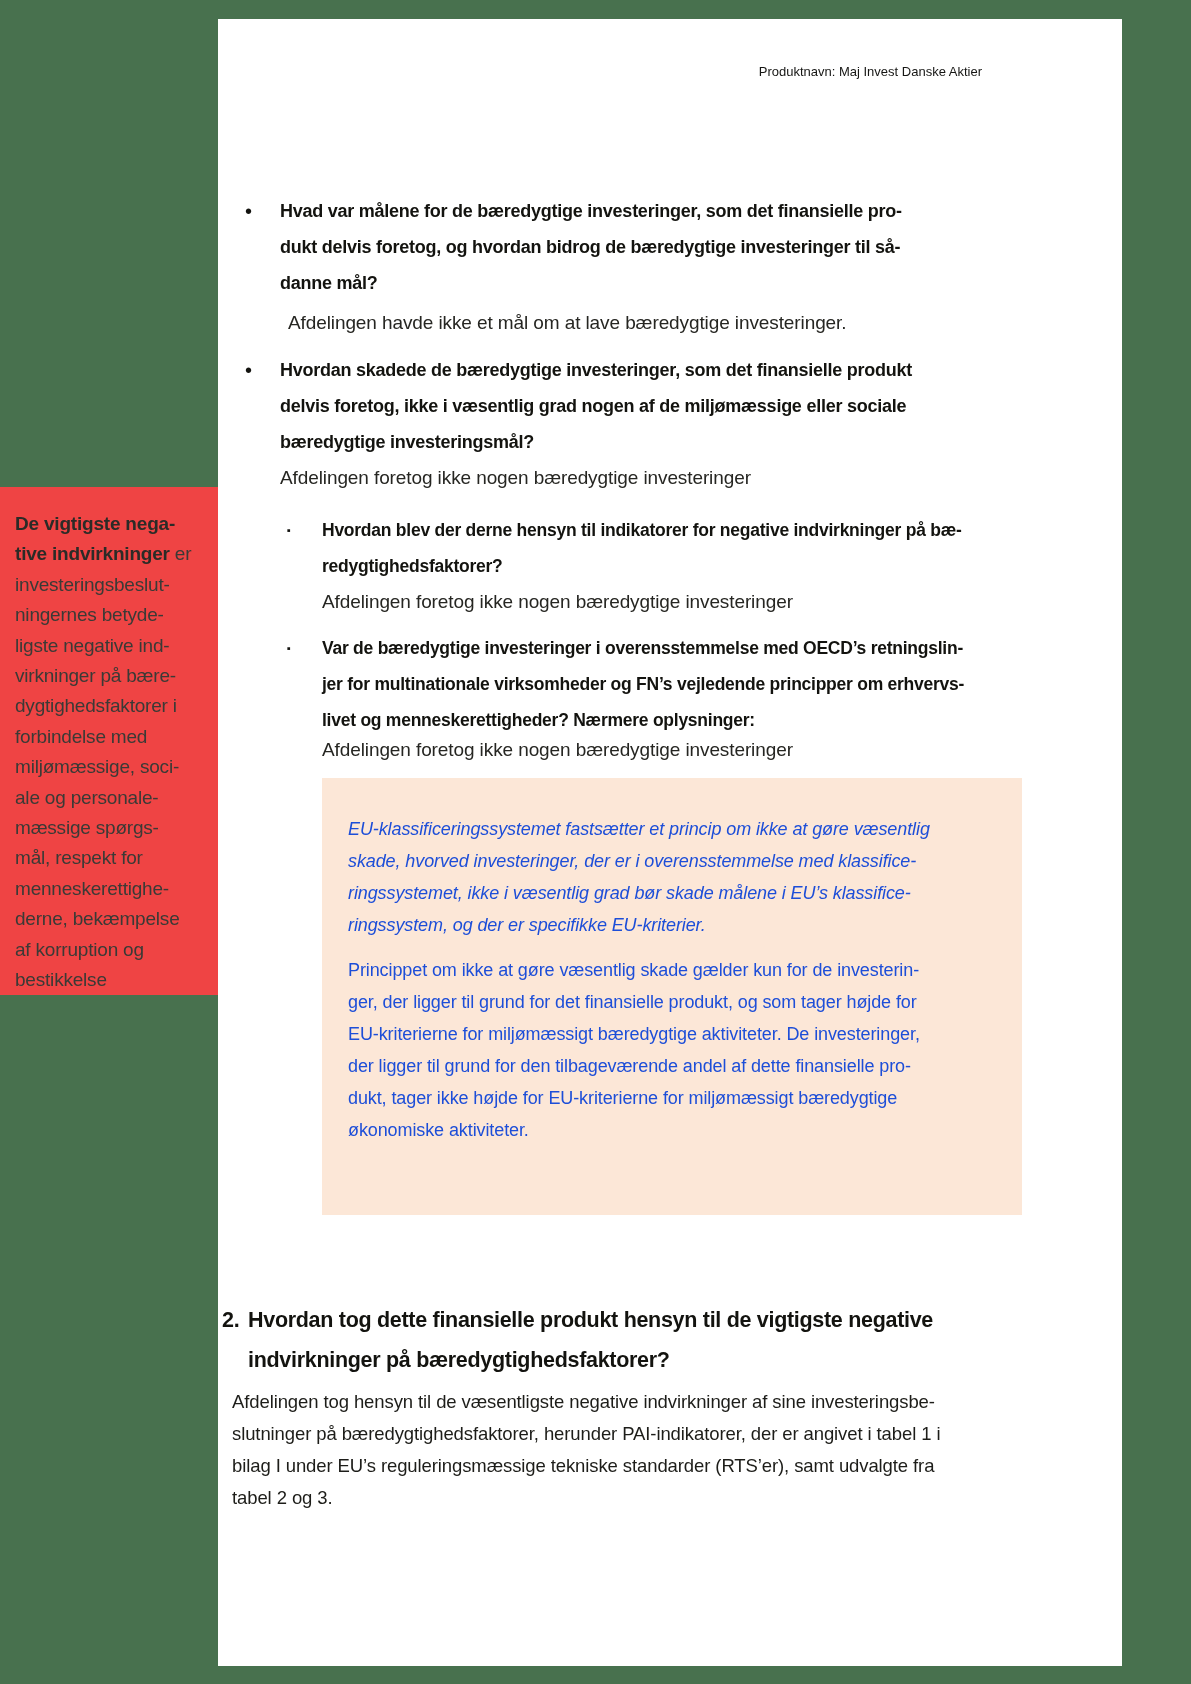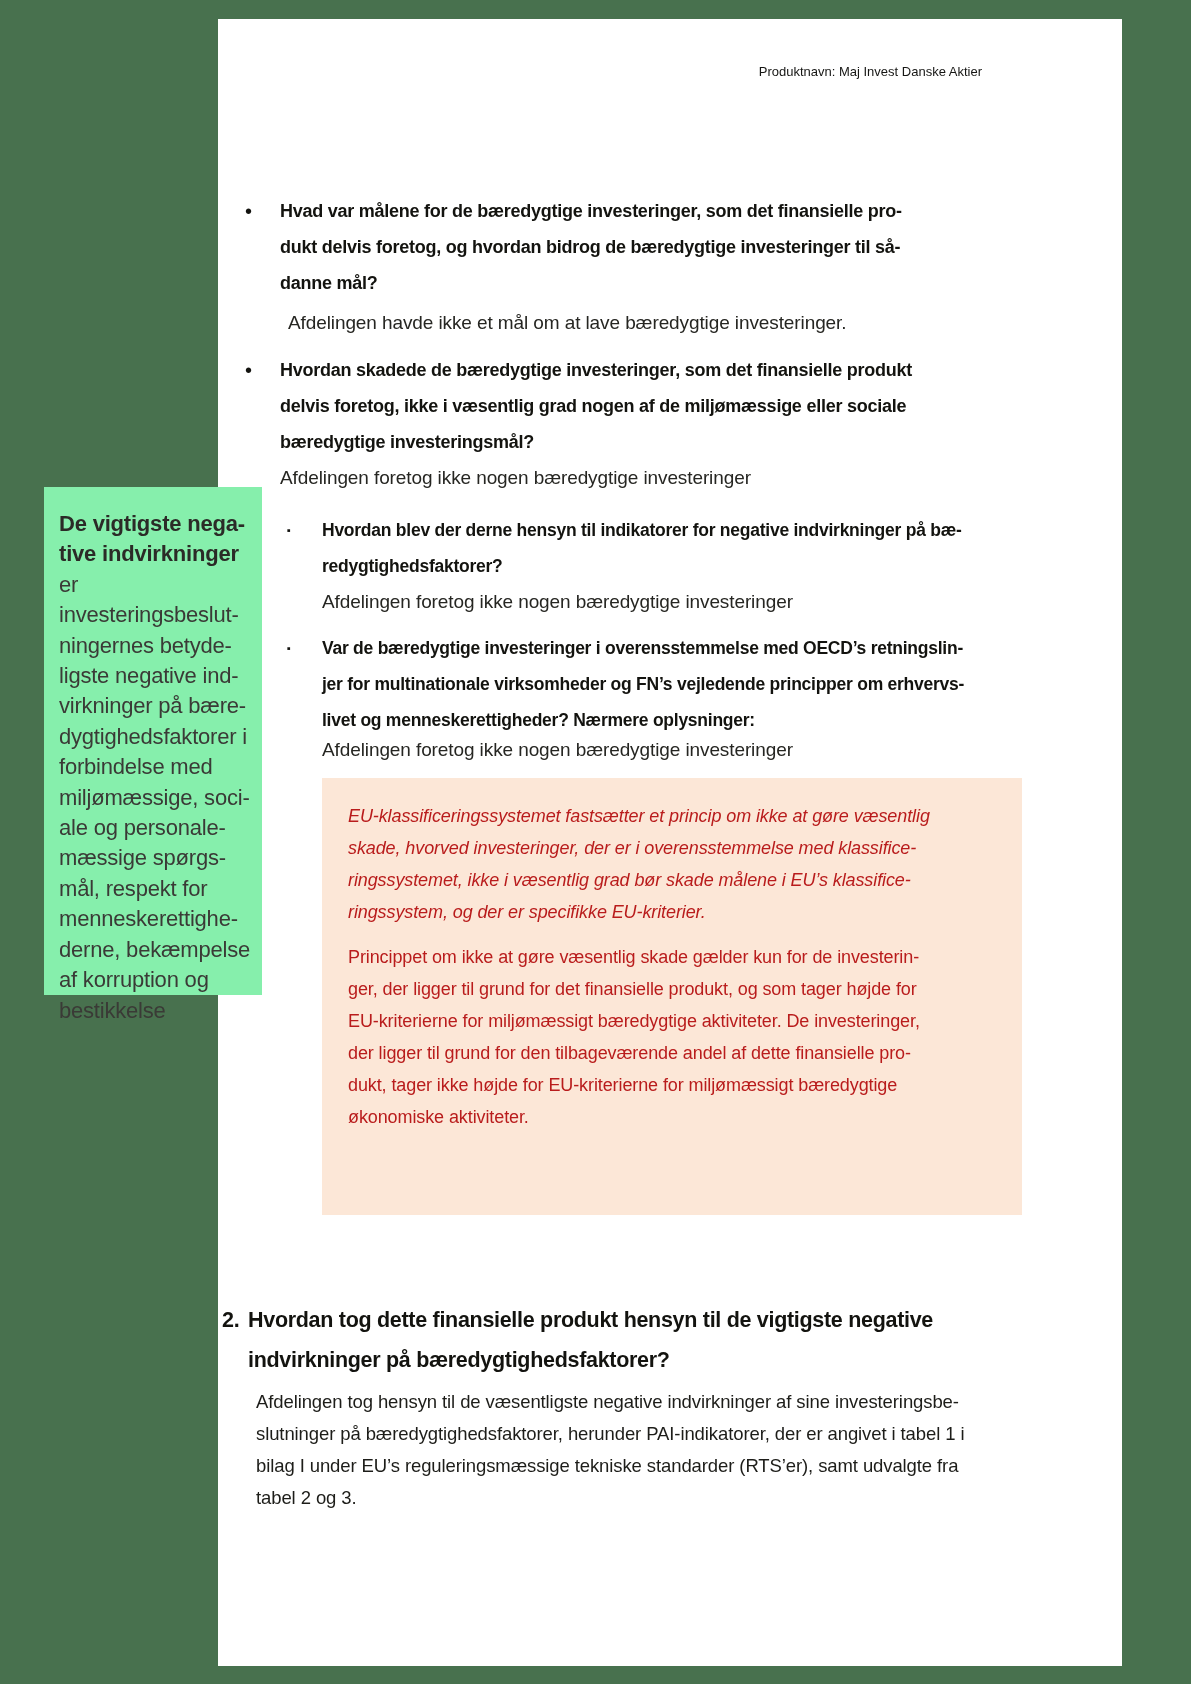--- a/index.html
+++ b/index.html
@@ -25,33 +25,33 @@
   .q{font-weight:bold;color:#13130f;letter-spacing:-0.25px;line-height:36px;}
   .q.main{font-size:18px;}
   .q.sub{font-size:17.5px;}
   .a{font-size:19px;line-height:36px;color:#262622;letter-spacing:-0.1px;}
   .marker{color:#13130f;}
   .marker.dot{font-size:20px;line-height:36px;}
   .marker.square{font-size:11px;line-height:36px;}
   
   .sidebar-box{
     position:absolute;left:0;top:487px;width:218px;height:508px;
-    background:#86efac;box-sizing:border-box;
+    background:#ef4444;box-sizing:border-box;
     padding:22px 10px 0 15px;
-    font-size:22px;line-height:30.4px;color:#3a3a36;letter-spacing:-0.2px;margin-left:44px;
+    font-size:19px;line-height:30.4px;color:#3a3a36;letter-spacing:-0.2px;
   }
   .sidebar-box strong{color:#2b2b27;}
   
   .callout{
     position:absolute;left:322px;top:778px;width:700px;height:437px;
     background:#fce7d7;box-sizing:border-box;
     padding:22px 26px 0 26px;
   }
   .callout p{
-    margin:0 0 13px 0;font-size:18px;line-height:32px;color:#b91c1c;letter-spacing:-0.1px;
+    margin:13px 0 13px 0;font-size:18px;line-height:32px;color:#1d4ed8;letter-spacing:-0.1px;
   }
   .callout p.italic{font-style:italic;}
   
   .sec-num,.sec-heading{
     font-weight:bold;font-size:21.5px;line-height:40px;color:#13130f;letter-spacing:-0.3px;
   }
   .sec-body{font-size:18.5px;line-height:32px;color:#1d1d19;letter-spacing:-0.1px;}
 </style>
 </head>
 <body>
@@ -111,16 +111,16 @@
 ger, der ligger til grund for det finansielle produkt, og som tager højde for
 EU-kriterierne for miljømæssigt bæredygtige aktiviteter. De investeringer,
 der ligger til grund for den tilbageværende andel af dette finansielle pro-
 dukt, tager ikke højde for EU-kriterierne for miljømæssigt bæredygtige
 økonomiske aktiviteter.</p>
 </div>
 
 <div class="abs sec-num" style="left:222px;top:1300px;">2.</div>
 <div class="abs sec-heading pre" style="left:248px;top:1300px;width:780px;">Hvordan tog dette finansielle produkt hensyn til de vigtigste negative
 indvirkninger på bæredygtighedsfaktorer?</div>
-<div class="abs sec-body pre" style="left:256px;top:1386px;width:845px;">Afdelingen tog hensyn til de væsentligste negative indvirkninger af sine investeringsbe-
+<div class="abs sec-body pre" style="left:232px;top:1386px;width:845px;">Afdelingen tog hensyn til de væsentligste negative indvirkninger af sine investeringsbe-
 slutninger på bæredygtighedsfaktorer, herunder PAI-indikatorer, der er angivet i tabel 1 i
 bilag I under EU’s reguleringsmæssige tekniske standarder (RTS’er), samt udvalgte fra
 tabel 2 og 3.</div>
 
 </body></html>

